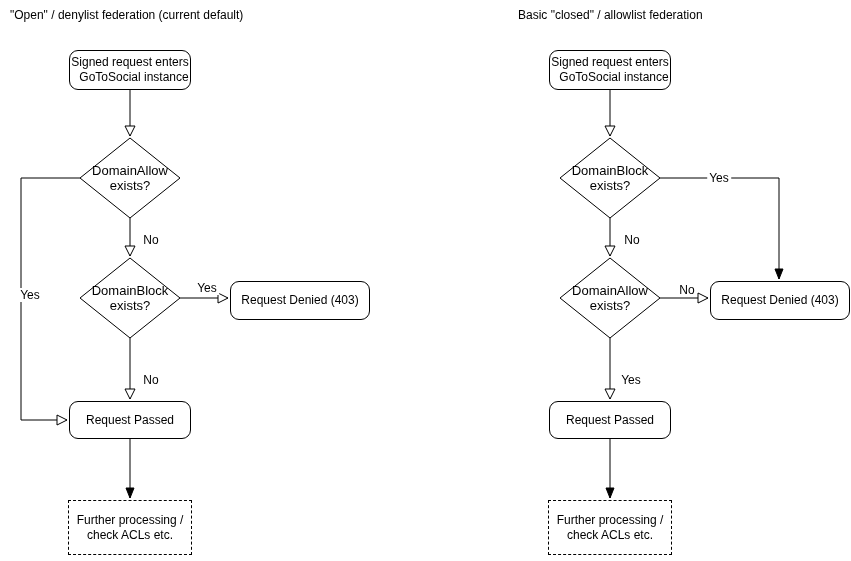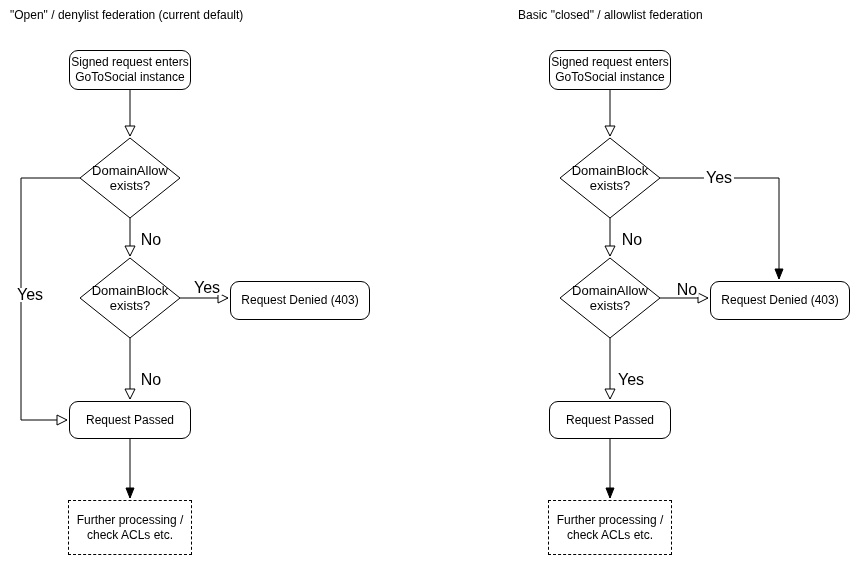--- a/index.html
+++ b/index.html
@@ -35,39 +35,39 @@
     background: #ffffff;
     border: 1px solid #000000;
     display: flex;
     align-items: center;
     justify-content: center;
     text-align: center;
     font-size: 12px;
     line-height: 15px;
     white-space: pre-line;
   }
-  .rounded { border-radius: 9px; }
+  .rounded { border-radius: 9px; text-align: right; }
   .dashed  { border-style: dashed; border-radius: 0; }
   .diamond-text {
     position: absolute;
     display: flex;
     align-items: center;
     justify-content: center;
     text-align: center;
     font-size: 13px;
     line-height: 15px;
     white-space: pre-line;
     background: transparent;
     pointer-events: none;
   }
   .edge-label {
     position: absolute;
     transform: translate(-50%, -50%);
     background: #ffffff;
-    font-size: 16px;
+    font-size: 12px;
     line-height: 14px;
     padding: 0 2px;
     white-space: nowrap;
   }
   .connector { fill: none; stroke: #000000; stroke-width: 1; }
   .diamond   { fill: #ffffff; stroke: #000000; stroke-width: 1; }
 </style>
 </head>
 <body>
 

